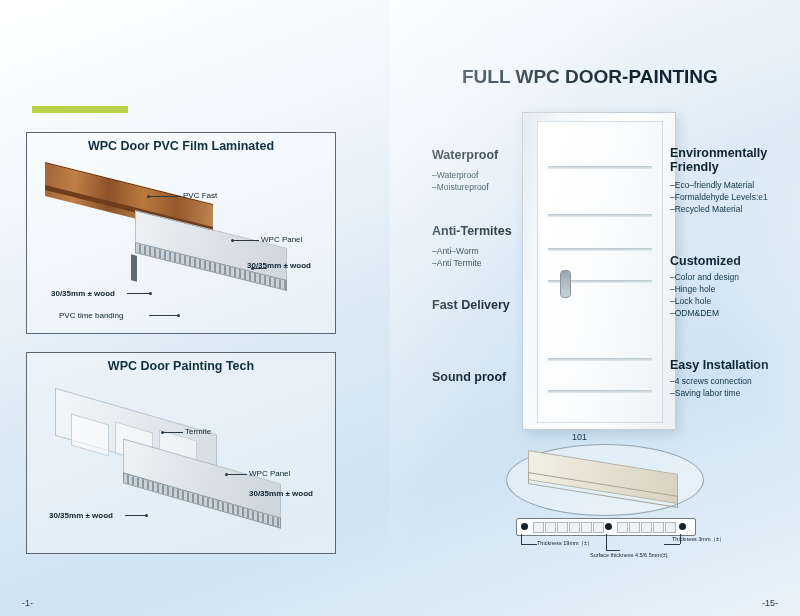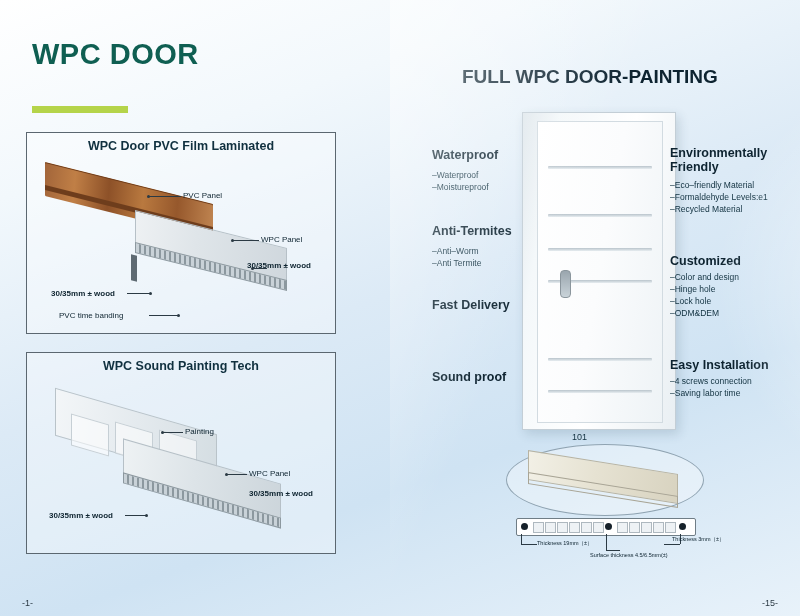--- a/index.html
+++ b/index.html
@@ -303,67 +303,66 @@
   .pgno-l { left: 22px; }
   .pgno-r { right: 22px; }
 </style>
 </head>
 <body>
 
 <div class="page">
 
   <div class="left-pane">
 
-    <div class="title-wpc">WPC DOOR</div>
     <div class="title-rule"></div>
 
     <div class="panel panel-1">
       <div class="panel-title">WPC Door PVC Film Laminated</div>
 
       <div class="wood-sheet"></div>
       <div class="wood-sheet-edge"></div>
       <div class="wpc-panel-1"></div>
       <div class="wpc-panel-1-edge"></div>
       <div class="pvc-band"></div>
 
       <div class="dot" style="left:120px; top:62px;"></div>
       <div class="leader" style="left:122px; top:63px; width:32px;"></div>
-      <div class="lbl" style="left:156px; top:58px;">PVC Panel</div>
+      <div class="lbl" style="left:156px; top:58px;">PVC Fast</div>
 
       <div class="dot" style="left:204px; top:106px;"></div>
       <div class="leader" style="left:206px; top:107px; width:26px;"></div>
       <div class="lbl" style="left:234px; top:102px;">WPC Panel</div>
 
       <div class="dot" style="left:224px; top:134px;"></div>
       <div class="leader" style="left:226px; top:135px; width:14px;"></div>
       <div class="lbl lbl-bold" style="left:220px; top:128px;">30/35mm ± wood</div>
 
       <div class="lbl lbl-bold" style="left:24px; top:156px;">30/35mm ± wood</div>
       <div class="leader" style="left:100px; top:160px; width:24px;"></div>
       <div class="dot" style="left:122px; top:159px;"></div>
 
       <div class="lbl" style="left:32px; top:178px;">PVC time banding</div>
       <div class="leader" style="left:122px; top:182px; width:30px;"></div>
       <div class="dot" style="left:150px; top:181px;"></div>
     </div>
 
     <div class="panel panel-2">
-      <div class="panel-title">WPC Sound Painting Tech</div>
+      <div class="panel-title">WPC Door Painting Tech</div>
 
       <div class="paint-sheet"></div>
       <div class="paint-inner" style="left:44px; top:66px; width:36px; height:30px;"></div>
       <div class="paint-inner" style="left:88px; top:74px; width:36px; height:30px;"></div>
       <div class="paint-inner" style="left:132px; top:82px; width:36px; height:30px;"></div>
 
       <div class="wpc-panel-2"></div>
       <div class="wpc-panel-2-edge"></div>
 
       <div class="dot" style="left:134px; top:78px;"></div>
       <div class="leader" style="left:136px; top:79px; width:20px;"></div>
-      <div class="lbl" style="left:158px; top:74px;">Painting</div>
+      <div class="lbl" style="left:158px; top:74px;">Termite</div>
 
       <div class="dot" style="left:198px; top:120px;"></div>
       <div class="leader" style="left:200px; top:121px; width:20px;"></div>
       <div class="lbl" style="left:222px; top:116px;">WPC Panel</div>
 
       <div class="lbl lbl-bold" style="left:222px; top:136px;">30/35mm ± wood</div>
 
       <div class="lbl lbl-bold" style="left:22px; top:158px;">30/35mm ± wood</div>
       <div class="leader" style="left:98px; top:162px; width:22px;"></div>
       <div class="dot" style="left:118px; top:161px;"></div>

